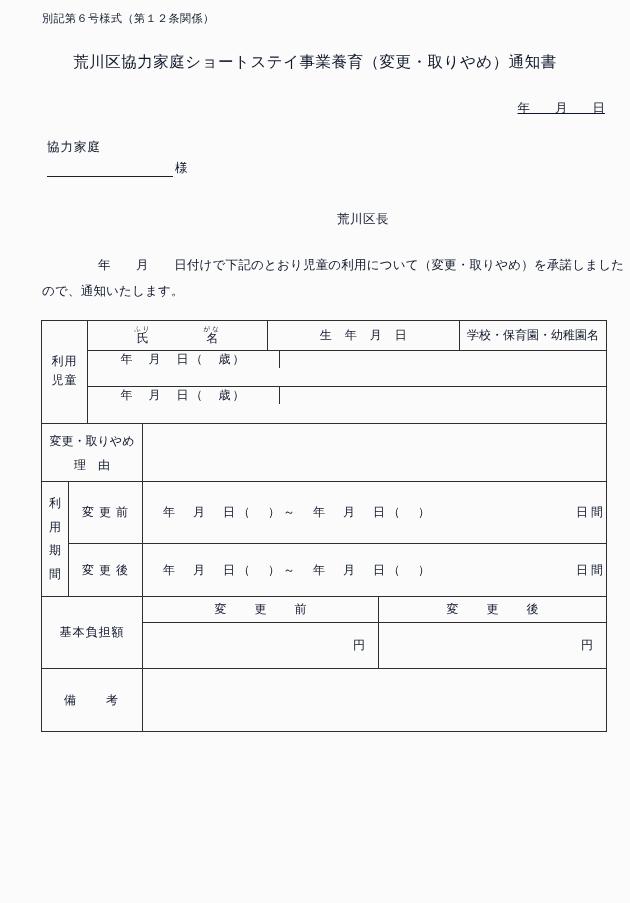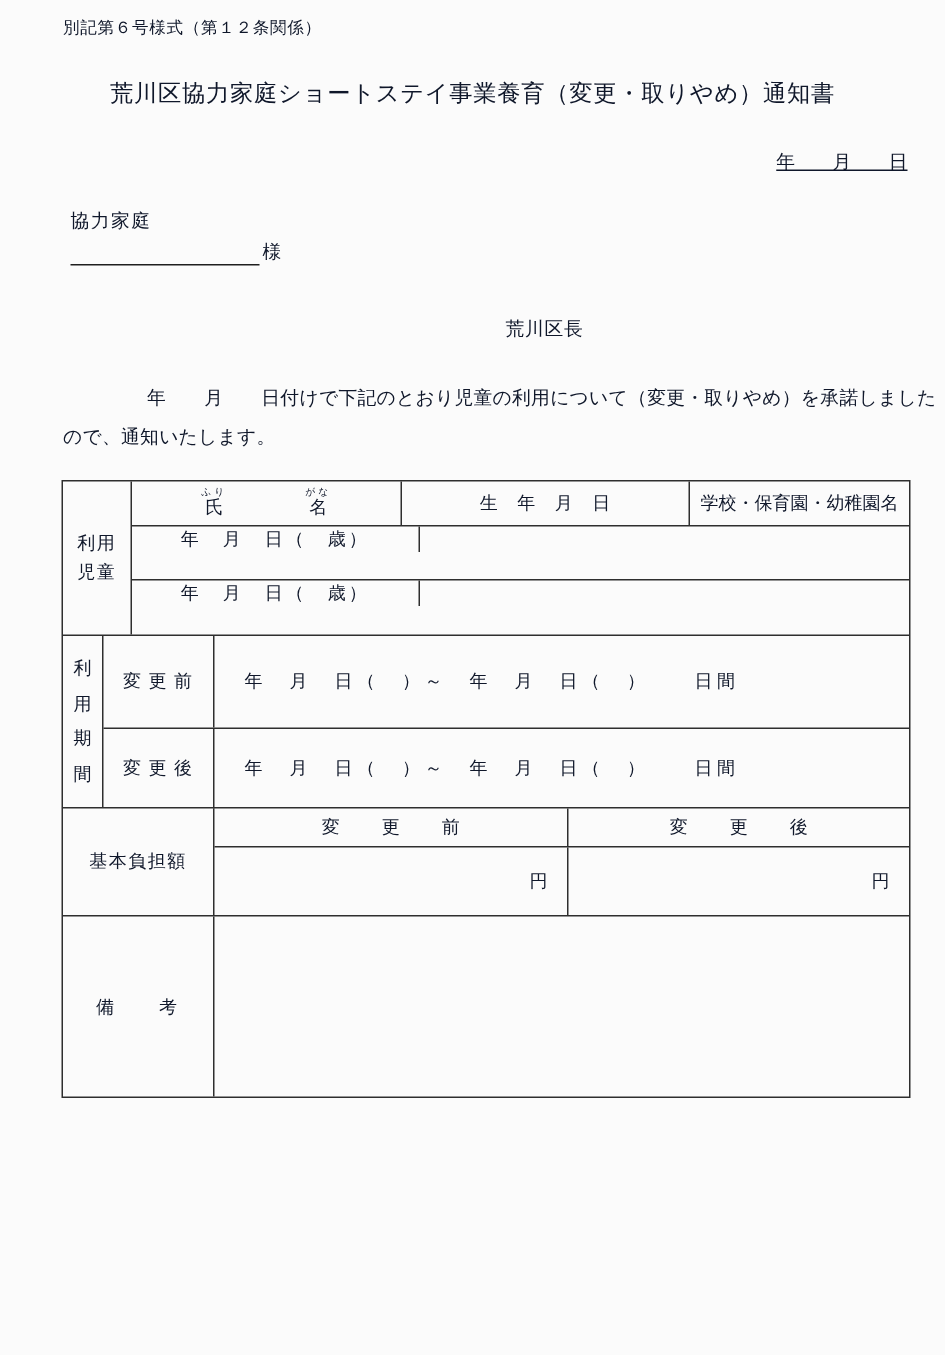--- a/index.html
+++ b/index.html
@@ -38,21 +38,21 @@
   .sec { display: flex; flex: none; }
   .sec + .sec { border-top: 1px solid #2e2e2e; }
   .cell { display: flex; align-items: center; justify-content: center; }
   .br { border-right: 1px solid #2e2e2e; }
   .bb { border-bottom: 1px solid #2e2e2e; }
   .grow { flex: 1 1 auto; display: flex; flex-direction: column; }
   .row { display: flex; flex: none; }
 
   
   .secA { height: 102px; }
-  .col-childlabel { width: 46px; flex-direction: column; line-height: 19px; letter-spacing: 1px; }
+  .col-childlabel { width: 46px; flex-direction: column; line-height: 19px; letter-spacing: 1px; font-family: Liberation Mono, monospace; }
   .rowA-h { height: 30px; }
   .rowA { height: 36px; flex-direction: column; }
   .rowA:last-child { border-bottom: none; }
   .w-name { width: 180px; }
   .w-birth { width: 192px; }
   .w-school { flex: 1; }
   .name-header { gap: 52px; }
   ruby rt { font-size: 6.5px; letter-spacing: 2px; }
   .birth-header { letter-spacing: 0.5px; }
   .school-header { font-size: 12px; letter-spacing: 0; }
@@ -62,21 +62,21 @@
   .secB { height: 58px; }
   .col-reason { width: 101px; flex-direction: column; line-height: 24px; }
   .reason-body { flex: 1; }
 
   
   .secC { height: 115px; }
   .col-period { width: 27px; flex-direction: column; justify-content: space-between; padding: 13px 0; }
   .rowC1 { height: 62px; }
   .rowC2 { height: 53px; }
   .w-prepost { width: 74px; letter-spacing: 1px; }
-  .period-content { flex: 1; justify-content: flex-start; padding-left: 20px; letter-spacing: 3px; }
+  .period-content { flex: 1; justify-content: space-between; padding-left: 20px; letter-spacing: 3px; }
   .days-suffix { margin-left: 30px; }
 
   
   .secD { height: 72px; }
   .col-fee { width: 101px; letter-spacing: 1px; }
   .rowD-h { height: 26px; }
   .rowD-v { height: 45px; }
   .w-feehalf { width: 236px; }
   .w-feehalf2 { flex: 1; }
   .fee-header { letter-spacing: 8px; text-indent: 8px; }
@@ -133,20 +133,27 @@
           <div class="cell w-school"></div>
         </div>
         <div class="row rowA">
           <div class="cell br w-name"></div>
           <div class="cell br w-birth birth-value">年　月　日（　歳）</div>
           <div class="cell w-school"></div>
         </div>
       </div>
     </div>
 
+    <div class="sec secB">
+      <div class="cell br col-reason">
+        <span>変更・取りやめ</span>
+        <span>理　由</span>
+      </div>
+      <div class="cell reason-body"></div>
+    </div>
 
     <div class="sec secC">
       <div class="cell br col-period">
         <span>利</span>
         <span>用</span>
         <span>期</span>
         <span>間</span>
       </div>
       <div class="grow">
         <div class="row rowC1 bb">

